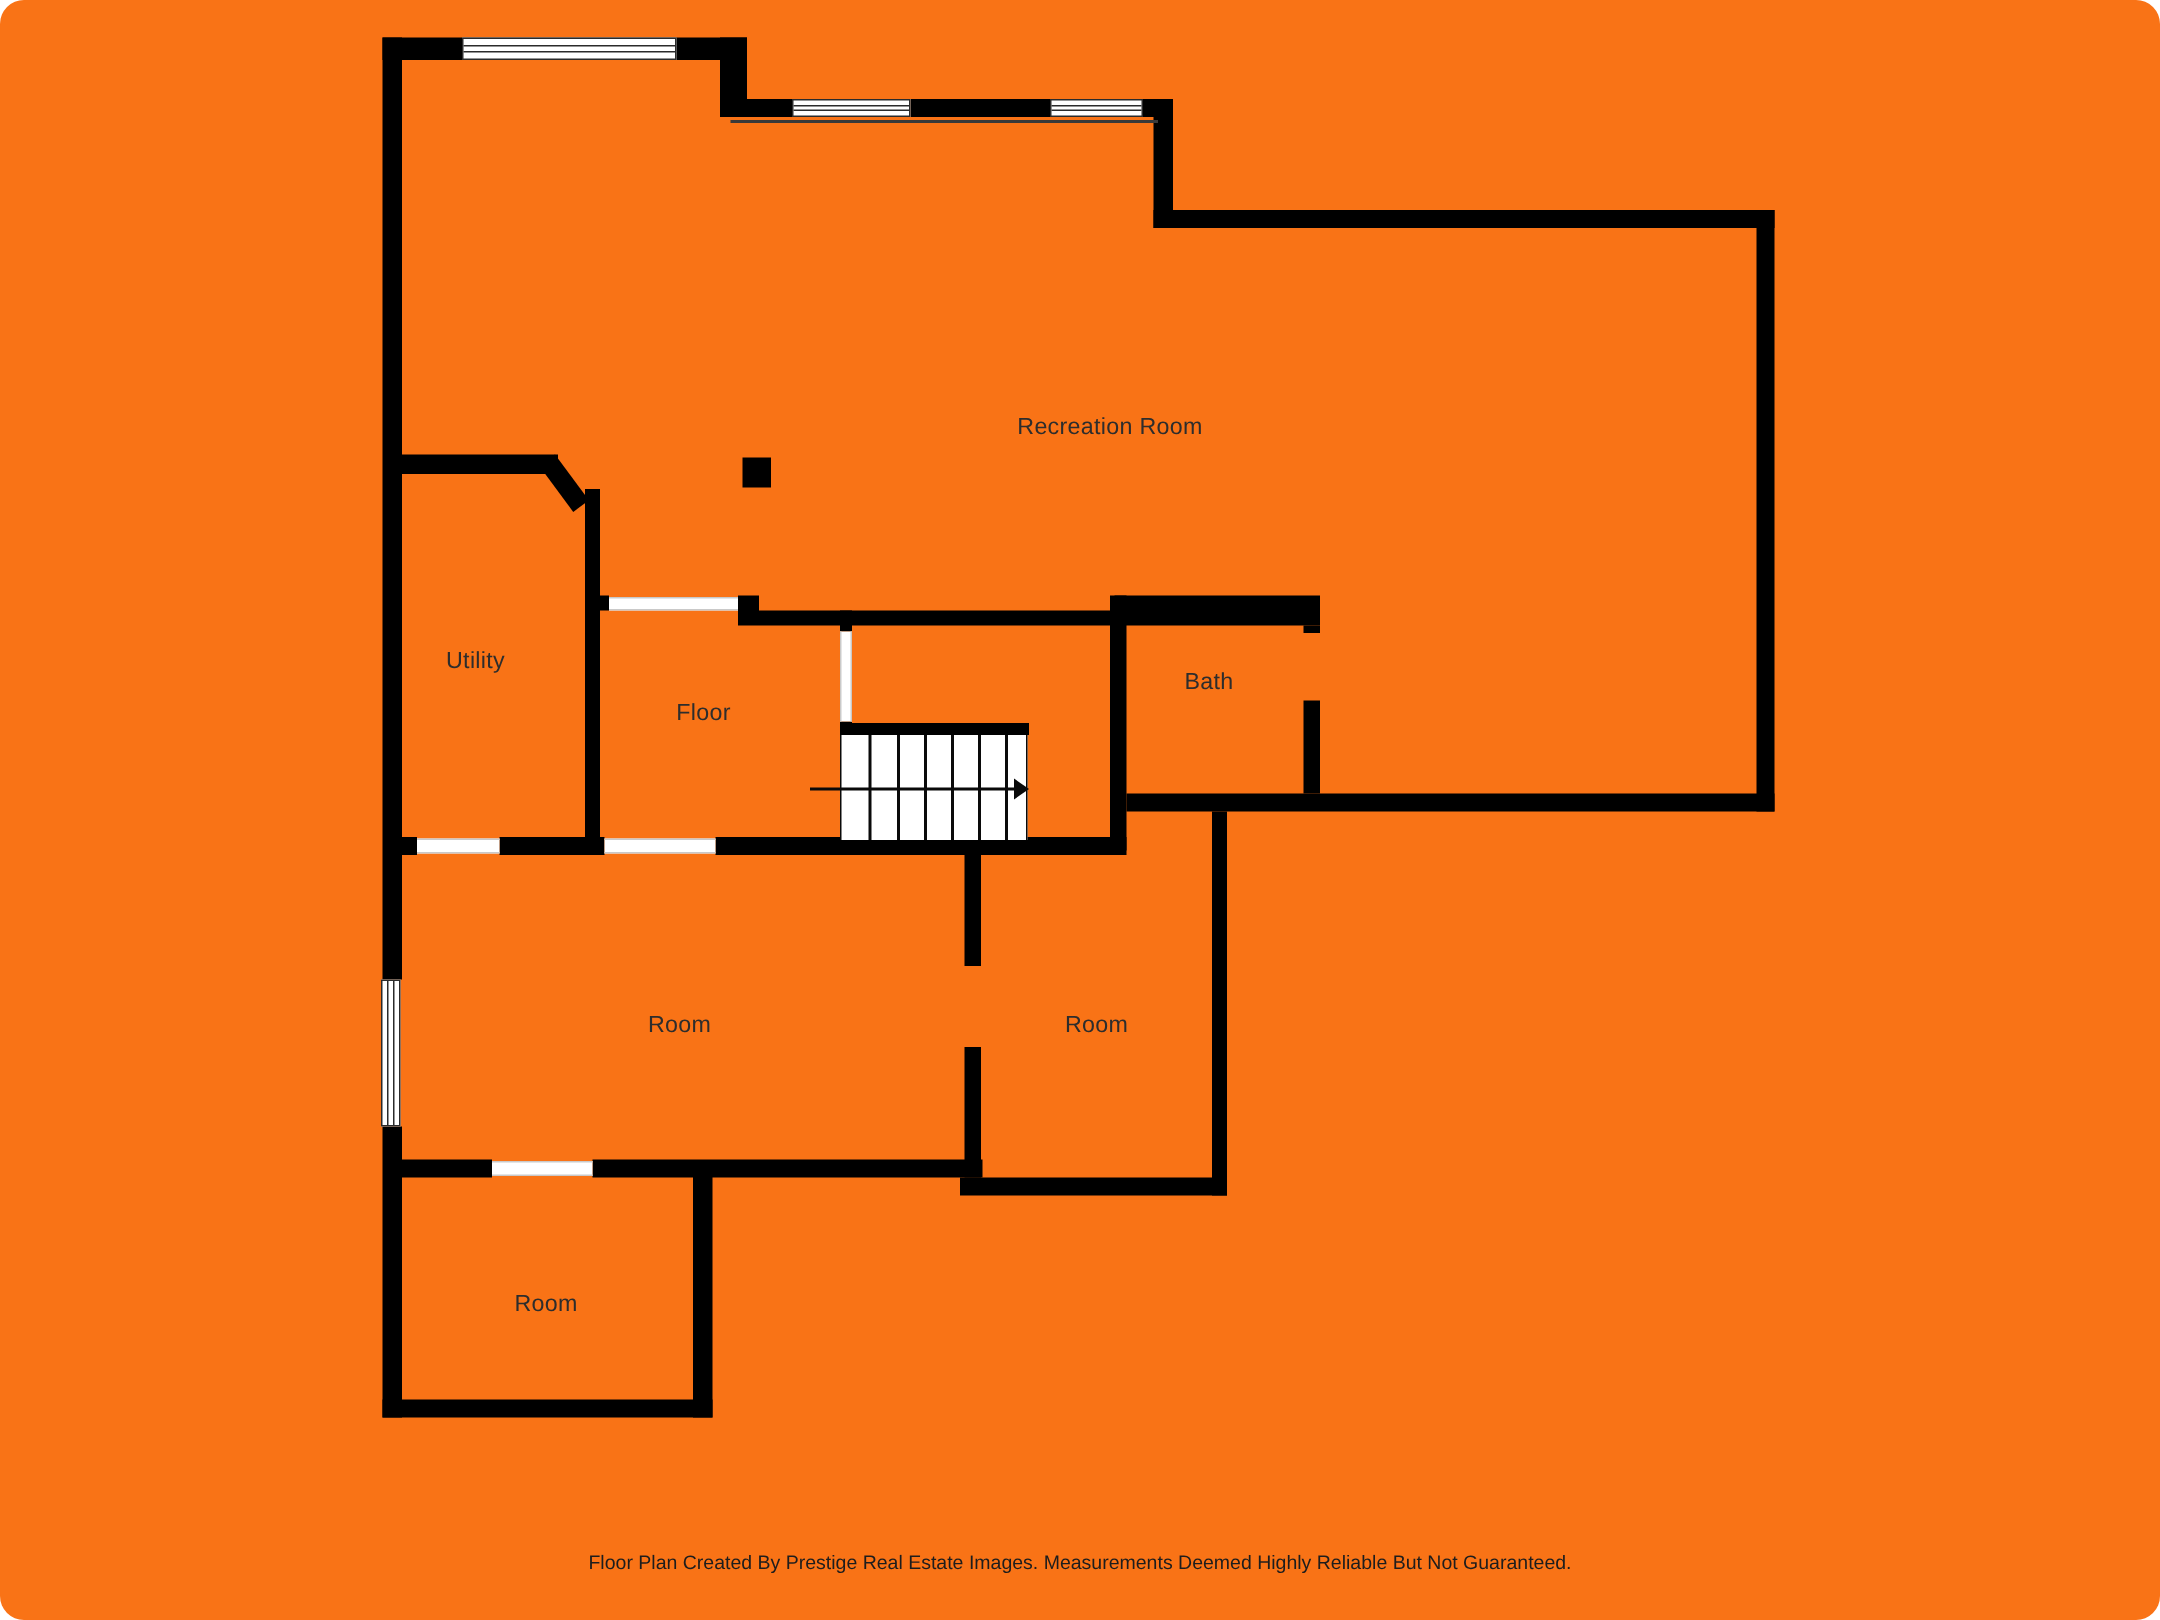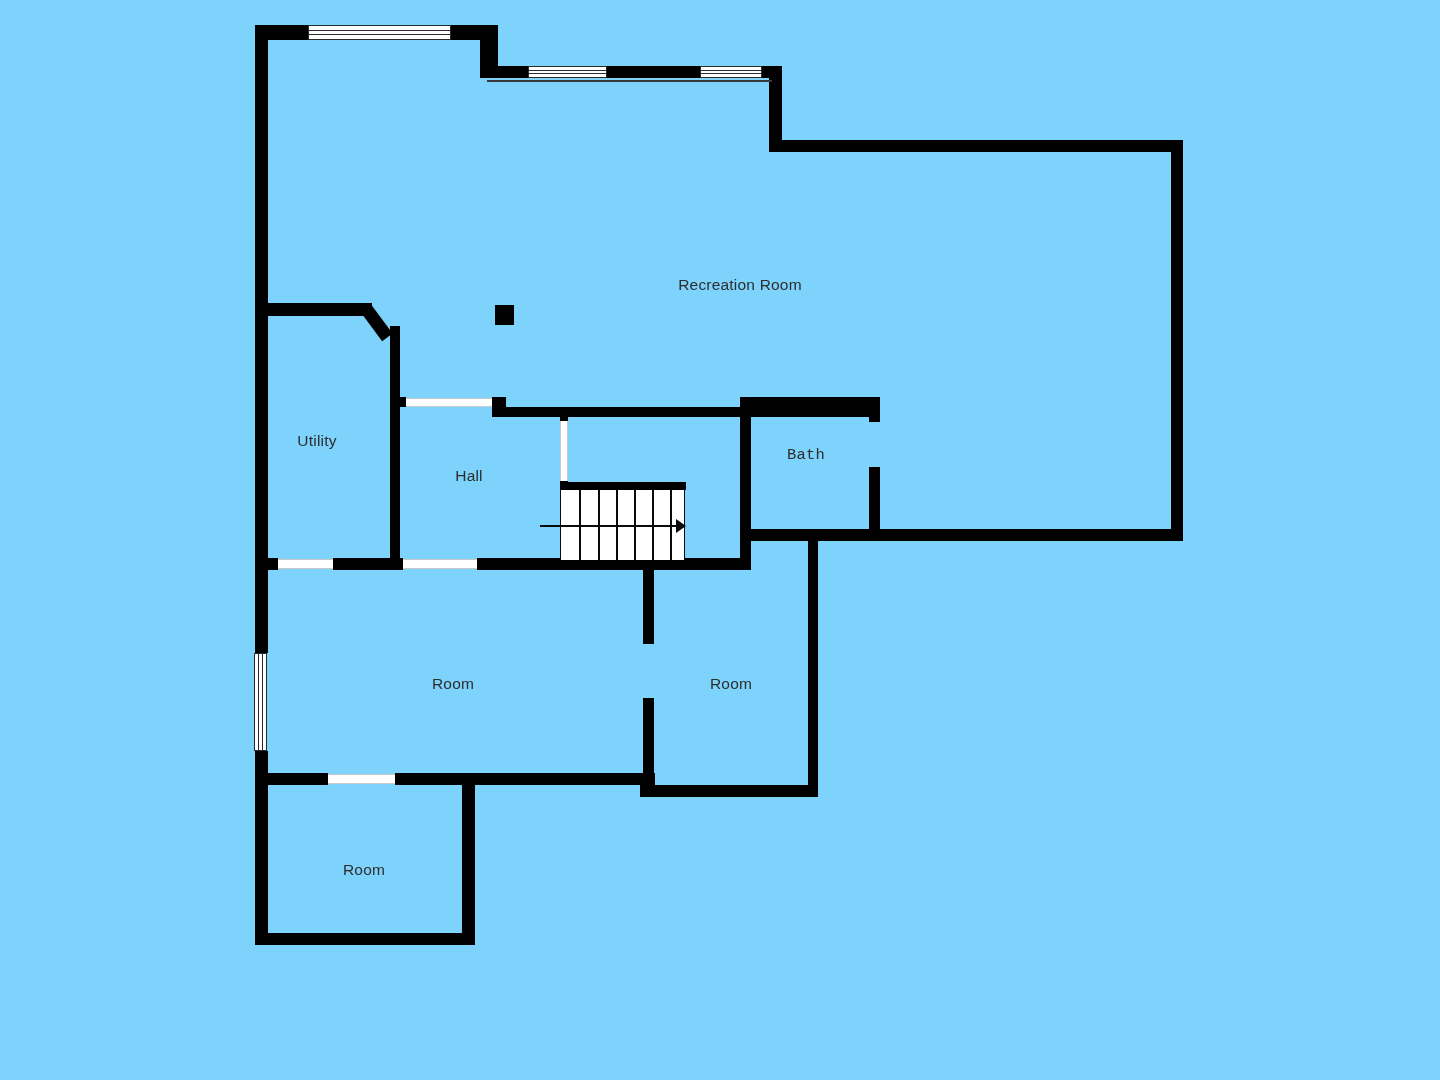--- a/index.html
+++ b/index.html
@@ -4,22 +4,23 @@
 <style>
   html, body {
     margin: 0; padding: 0;
     background: #ffffff;
     width: 1440px; height: 1080px;
     font-family: "Liberation Sans", "DejaVu Sans", sans-serif;
   }
   #plan {
     position: relative;
     width: 1440px; height: 1080px;
-    background: #7dd3fc;
+    background: #f97316;
     overflow: hidden;
+    border-radius: 16px;
   }
   .wall {
     position: absolute;
     background: #000000;
   }
   .wall-diag {
     transform-origin: 0 0;
     transform: rotate(53.5deg);
   }
   .window-h, .window-v {
@@ -151,20 +152,21 @@
     <div class="tread" style="left:55px;"></div>
     <div class="tread" style="left:73px;"></div>
     <div class="tread" style="left:91px;"></div>
     <div class="tread" style="left:109px;"></div>
   </div>
   <div class="stair-arrow-line" style="left:540px; top:525px; width:137px; height:2px;"></div>
   <div class="stair-arrow-head" style="left:676px; top:519px;"></div>
 
   <div class="room-label" style="left:740px; top:285px;">Recreation Room</div>
   <div class="room-label" style="left:317px; top:441px;">Utility</div>
-  <div class="room-label" style="left:469px; top:476px;">Hall</div>
-  <div class="room-label" style="left:806px; top:455px;font-family:Liberation Mono, monospace;">Bath</div>
+  <div class="room-label" style="left:469px; top:476px;">Floor</div>
+  <div class="room-label" style="left:806px; top:455px;">Bath</div>
   <div class="room-label" style="left:453px; top:684px;">Room</div>
   <div class="room-label" style="left:731px; top:684px;">Room</div>
   <div class="room-label" style="left:364px; top:870px;">Room</div>
 
+  <div class="footer-text">Floor Plan Created By Prestige Real Estate Images. Measurements Deemed Highly Reliable But Not Guaranteed.</div>
 
 </div>
 
 </body></html>

